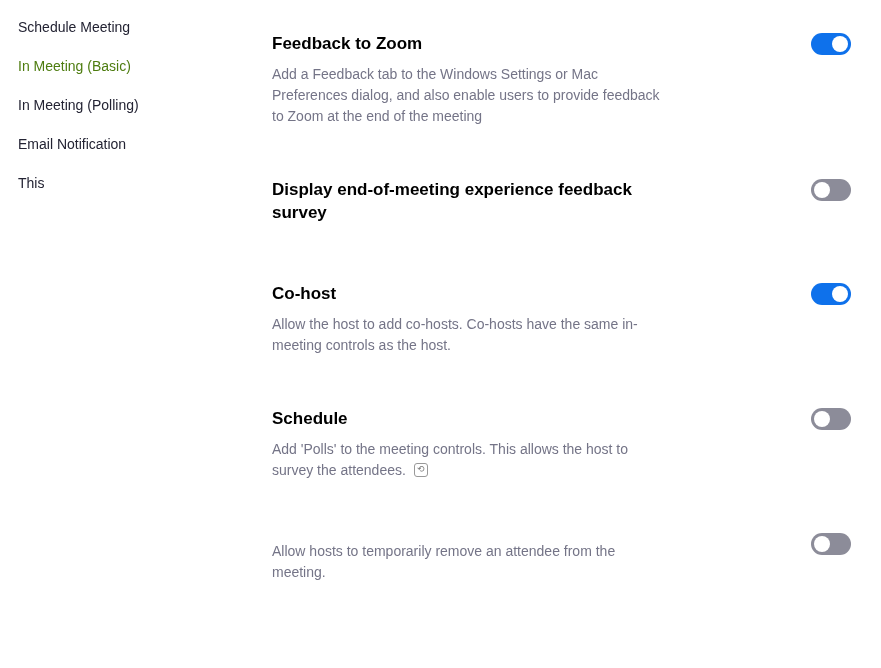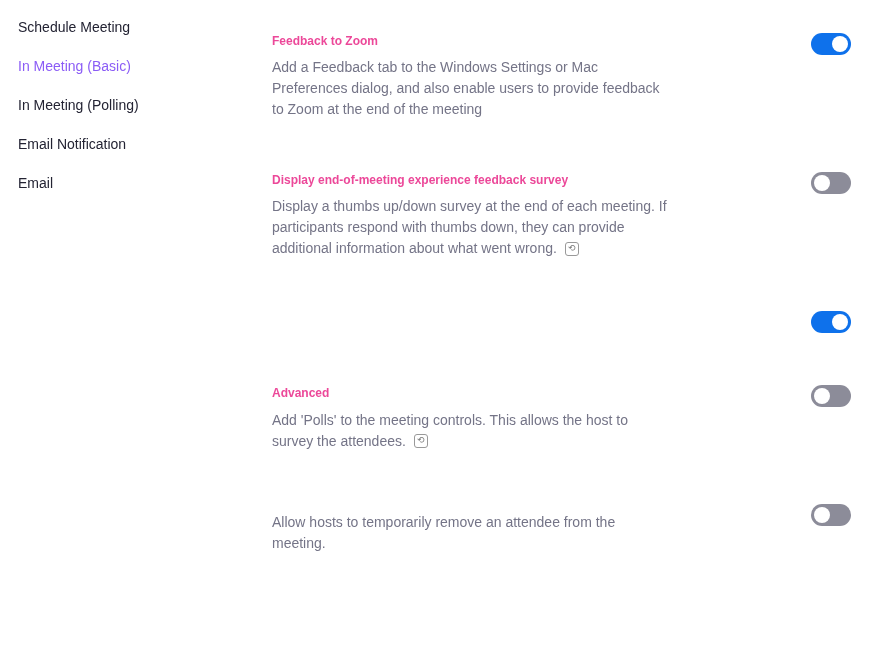--- a/index.html
+++ b/index.html
@@ -27,40 +27,40 @@
       flex-shrink: 0;
     }
     .sidebar-item {
       font-size: 14px;
       color: #232333;
       padding: 10px 0;
       cursor: pointer;
       line-height: 1.35;
     }
     .sidebar-item.active {
-      color: #8b5cf6;
+      color: #4d7c0f;
     }
     .main {
       flex: 1;
       padding-top: 33px;
       padding-right: 30px;
     }
     .setting-row {
       display: flex;
       justify-content: space-between;
       align-items: flex-start;
       margin-bottom: 52px;
     }
     .setting-text {
       max-width: 400px;
     }
     .setting-title {
-      font-size: 12px;
+      font-size: 17px;
       font-weight: 600;
-      color: #ec4899;
+      color: #000000;
       line-height: 1.35;
       margin-bottom: 6px;
     }
     .setting-desc {
       font-size: 14px;
       color: #747487;
       line-height: 1.5;
       margin-top: 8px;
     }
     .toggle {
@@ -111,53 +111,51 @@
   </style>
 </head>
 <body>
 
 <div class="container">
   <nav class="sidebar">
     <div class="sidebar-item">Schedule Meeting</div>
     <div class="sidebar-item active">In Meeting (Basic)</div>
     <div class="sidebar-item">In Meeting (Polling)</div>
     <div class="sidebar-item">Email Notification</div>
-    <div class="sidebar-item">Email</div>
+    <div class="sidebar-item">This</div>
   </nav>
 
   <main class="main">
 
     <div class="setting-row">
       <div class="setting-text">
         <div class="setting-title">Feedback to Zoom</div>
         <div class="setting-desc">Add a Feedback tab to the Windows Settings or Mac Preferences dialog, and also enable users to provide feedback to Zoom at the end of the meeting</div>
       </div>
       <div class="toggle on"></div>
     </div>
 
     <div class="setting-row">
       <div class="setting-text">
         <div class="setting-title">Display end-of-meeting experience feedback survey</div>
-        <div class="setting-desc">
-          <span>Display a thumbs up/down survey at the end of each meeting. If participants respond with thumbs down, they can provide additional information about what went wrong.</span>
-          <span class="reset-icon">⟲</span>
-        </div>
       </div>
       <div class="toggle off"></div>
     </div>
 
     <div class="setting-row">
       <div class="setting-text">
+        <div class="setting-title">Co-host</div>
+        <div class="setting-desc">Allow the host to add co-hosts. Co-hosts have the same in-meeting controls as the host.</div>
       </div>
       <div class="toggle on"></div>
     </div>
 
     <div class="setting-row">
       <div class="setting-text">
-        <div class="setting-title">Advanced</div>
+        <div class="setting-title">Schedule</div>
         <div class="setting-desc">
           <span>Add 'Polls' to the meeting controls. This allows the host to survey the attendees.</span>
           <span class="reset-icon">⟲</span>
         </div>
       </div>
       <div class="toggle off"></div>
     </div>
 
     <div class="setting-row">
       <div class="setting-text">

